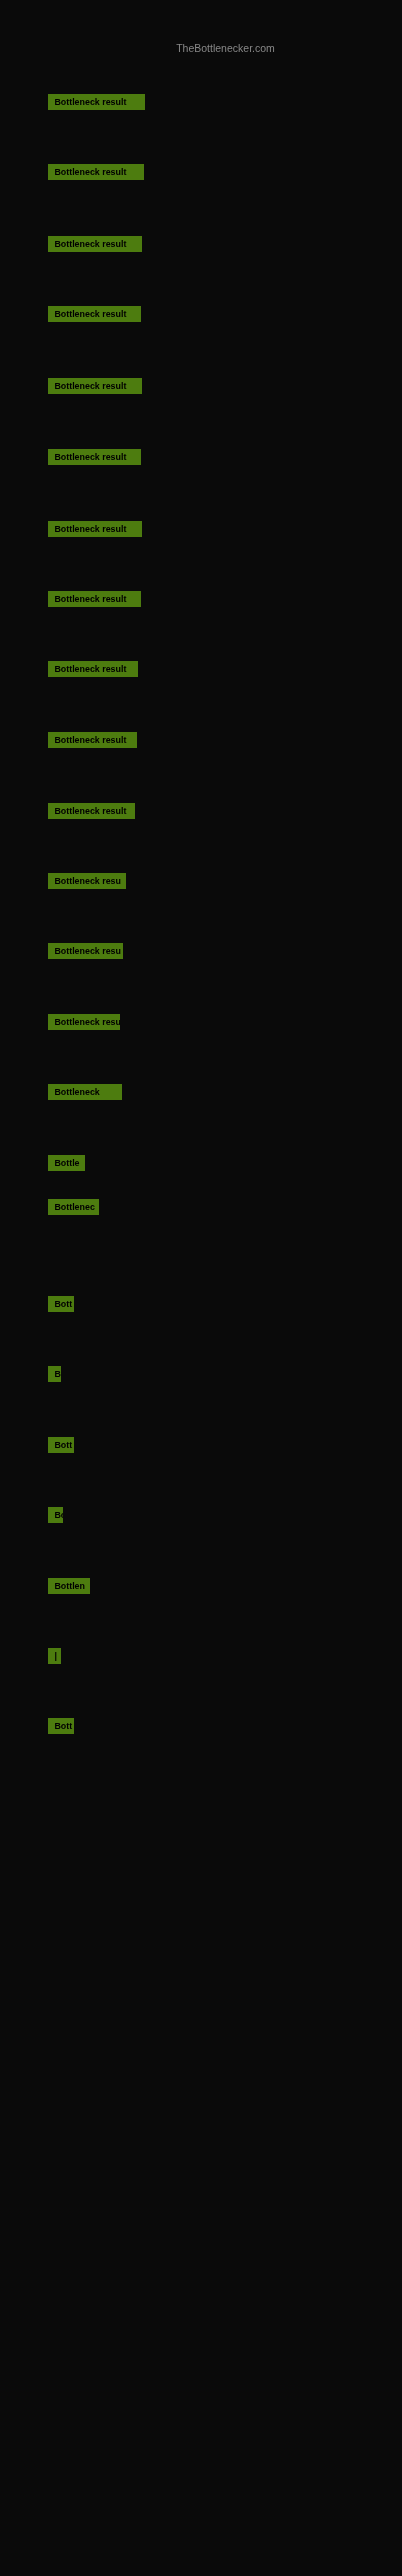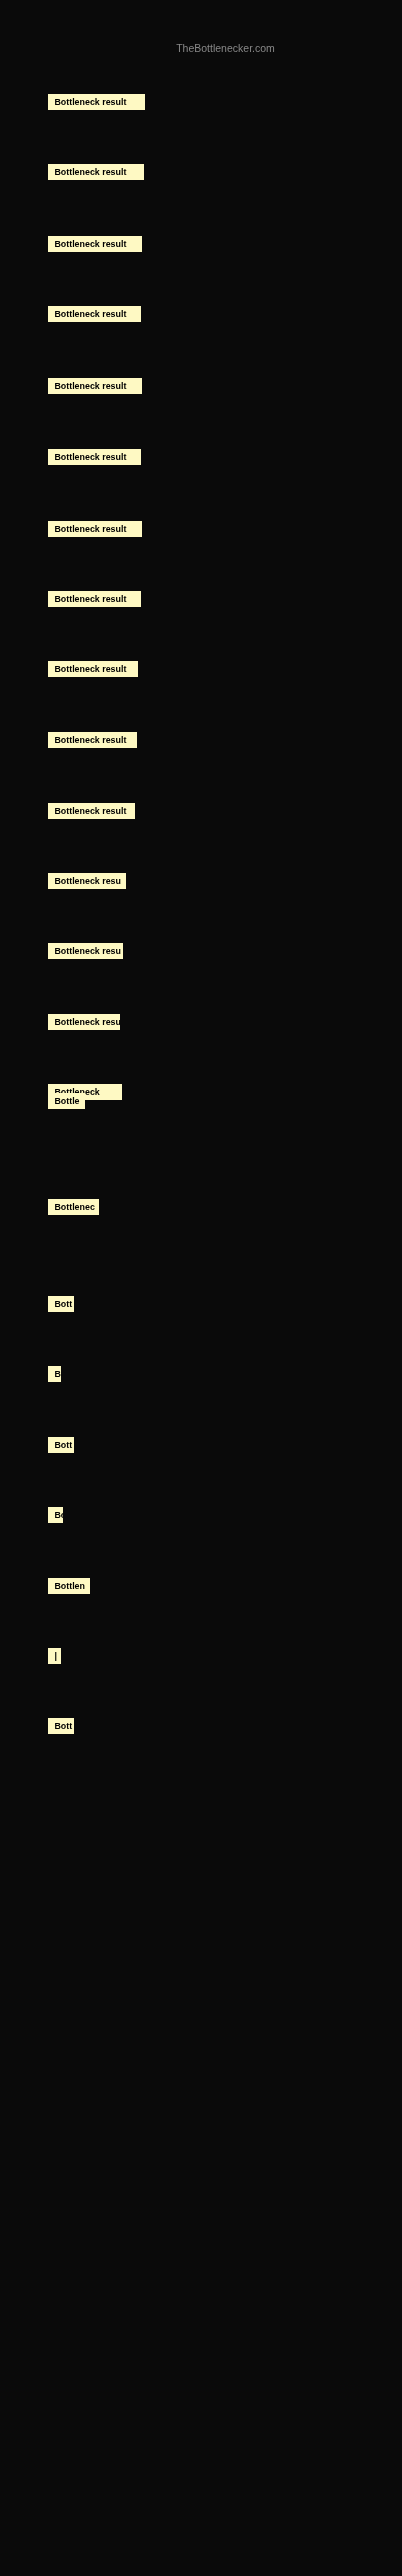--- a/index.html
+++ b/index.html
@@ -22,21 +22,21 @@
       color: #888;
       font-size: 10.5px;
     }
 
     .bottleneck-item {
       position: absolute;
       left: 0;
     }
 
     .bottleneck-badge {
-      background-color: #fef9c3;
+      background-color: #4d7c0f;
       color: #000;
       font-size: 8.9px;
       font-weight: bold;
       padding: 3.2px 6.4px;
       display: inline-block;
       white-space: nowrap;
       overflow: hidden;
     }
   </style>
 </head>
@@ -55,21 +55,21 @@
     <div class="bottleneck-item" style="top: 401px; left: 0px;"><div class="bottleneck-badge" style="width: 93px;">Bottleneck result</div></div>
     <div class="bottleneck-item" style="top: 473px; left: 0px;"><div class="bottleneck-badge" style="width: 94px;">Bottleneck result</div></div>
     <div class="bottleneck-item" style="top: 543px; left: 0px;"><div class="bottleneck-badge" style="width: 93px;">Bottleneck result</div></div>
     <div class="bottleneck-item" style="top: 613px; left: 0px;"><div class="bottleneck-badge" style="width: 90px;">Bottleneck result</div></div>
     <div class="bottleneck-item" style="top: 684px; left: 0px;"><div class="bottleneck-badge" style="width: 89px;">Bottleneck result</div></div>
     <div class="bottleneck-item" style="top: 755px; left: 0px;"><div class="bottleneck-badge" style="width: 87px;">Bottleneck result</div></div>
     <div class="bottleneck-item" style="top: 825px; left: 0px;"><div class="bottleneck-badge" style="width: 78px;">Bottleneck resu</div></div>
     <div class="bottleneck-item" style="top: 895px; left: 0px;"><div class="bottleneck-badge" style="width: 75px;">Bottleneck resu</div></div>
     <div class="bottleneck-item" style="top: 966px; left: 0px;"><div class="bottleneck-badge" style="width: 72px;">Bottleneck resu</div></div>
     <div class="bottleneck-item" style="top: 1036px; left: 0px;"><div class="bottleneck-badge" style="width: 74px;">Bottleneck</div></div>
-    <div class="bottleneck-item" style="top: 1045px; left: 0px;"><div class="bottleneck-badge" style="width: 37px;">Bottle</div></div>
+    <div class="bottleneck-item" style="top: 1107px; left: 0px;"><div class="bottleneck-badge" style="width: 37px;">Bottle</div></div>
     <div class="bottleneck-item" style="top: 1151px; left: 0px;"><div class="bottleneck-badge" style="width: 51px;">Bottlenec</div></div>
     <div class="bottleneck-item" style="top: 1248px; left: 0px;"><div class="bottleneck-badge" style="width: 26px;">Bott</div></div>
     <div class="bottleneck-item" style="top: 1318px; left: 0px;"><div class="bottleneck-badge" style="width: 9.7px;">B</div></div>
     <div class="bottleneck-item" style="top: 1389px; left: 0px;"><div class="bottleneck-badge" style="width: 26px;">Bott</div></div>
     <div class="bottleneck-item" style="top: 1459px; left: 0px;"><div class="bottleneck-badge" style="width: 14.5px;">Bo</div></div>
     <div class="bottleneck-item" style="top: 1530px; left: 0px;"><div class="bottleneck-badge" style="width: 42px;">Bottlen</div></div>
     <div class="bottleneck-item" style="top: 1600px; left: 0px;"><div class="bottleneck-badge" style="width: 6.4px;">|</div></div>
     <div class="bottleneck-item" style="top: 1670px; left: 0px;"><div class="bottleneck-badge" style="width: 26px;">Bott</div></div>
   </div>
 

